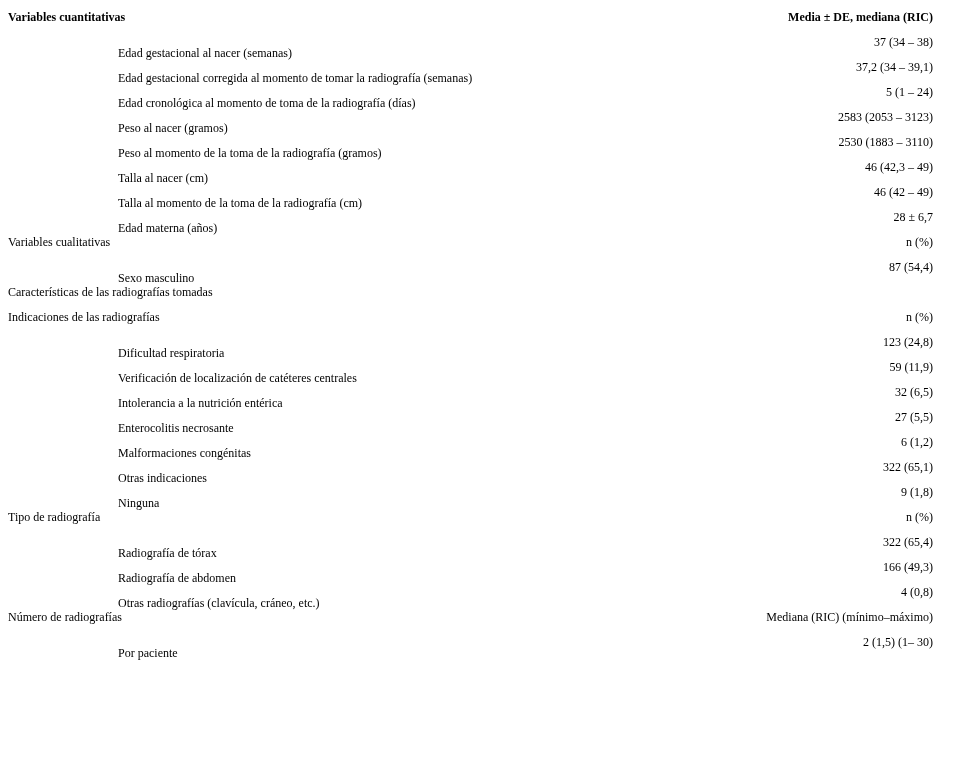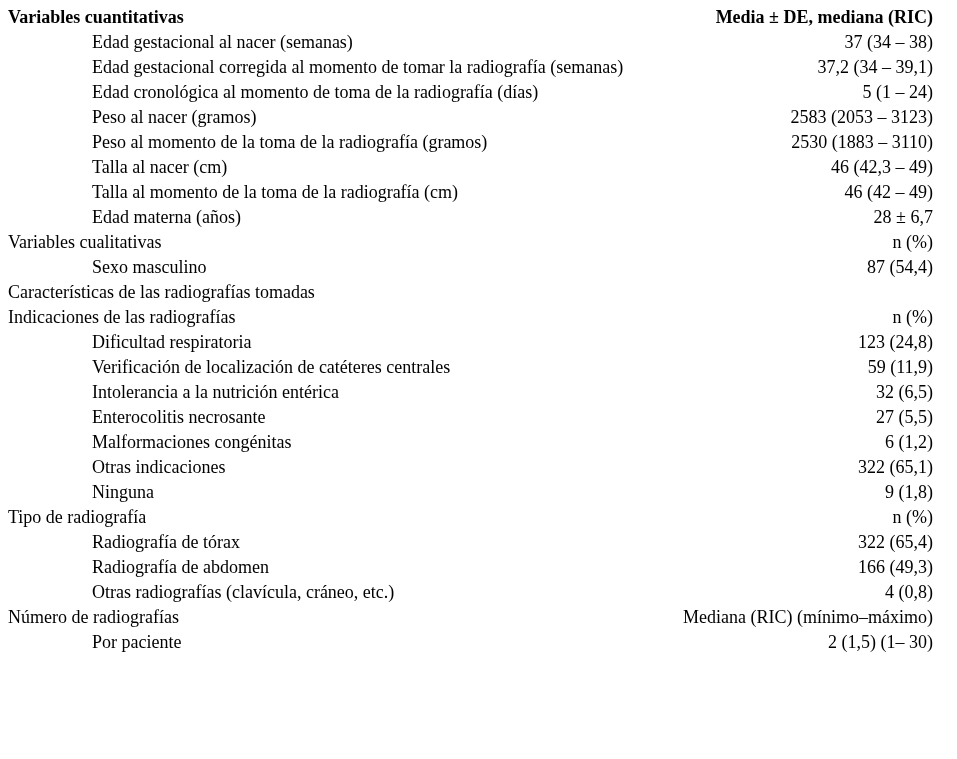--- a/index.html
+++ b/index.html
@@ -12,31 +12,31 @@
       height: 759px;
       font-family: "Liberation Serif", serif;
       color: #000000;
       overflow: hidden;
     }
     .table {
       padding-top: 5px;
     }
     .row {
       display: flex;
-      align-items: flex-end;
+      align-items: center;
       height: 25px;
       line-height: 25px;
-      font-size: 18px;
+      font-size: 12px;
       white-space: nowrap;
     }
     .row .label {
       padding-left: 8px;
     }
     .row.indent .label {
-      padding-left: 92px;
+      padding-left: 118px;
       margin-top: 22px;
     }
     .row .value {
       margin-left: auto;
       padding-right: 24px;
       text-align: right;
     }
     .row.bold {
       font-weight: bold;
     }

